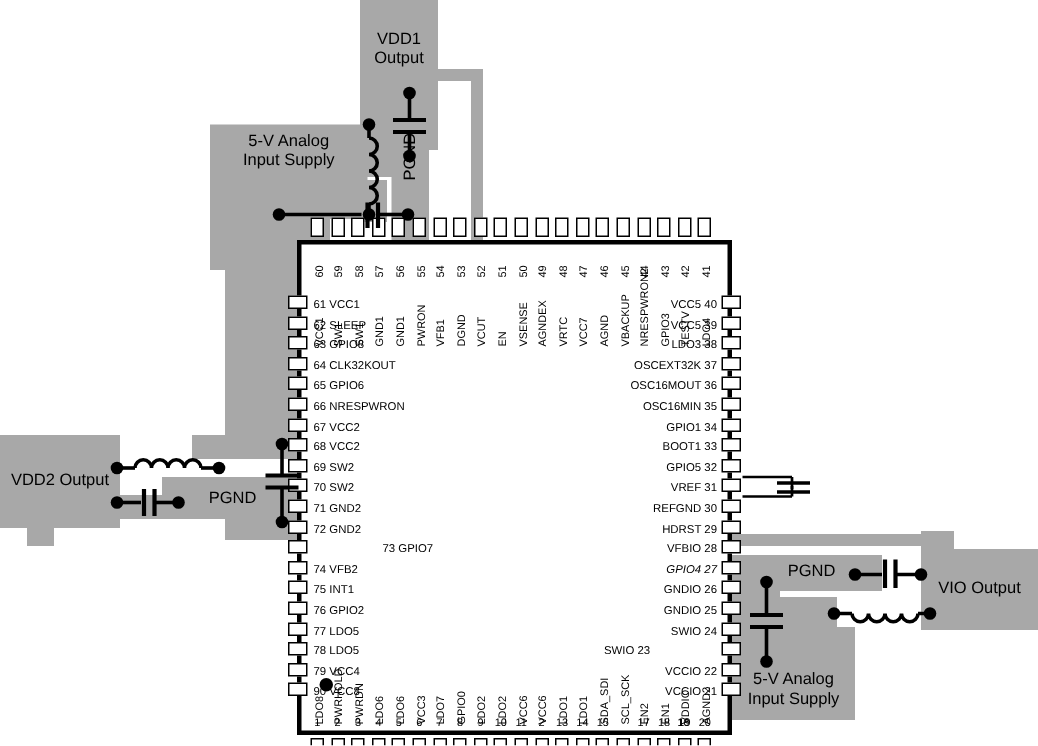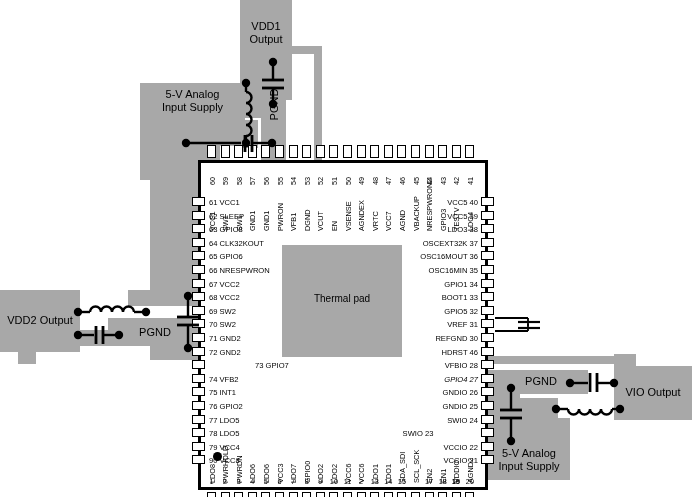--- a/index.html
+++ b/index.html
@@ -79,23 +79,20 @@
   <div class="gray" style="left:614px;top:366px;width:78px;height:54px;"></div>
   <div class="gray" style="left:614px;top:354px;width:22px;height:14px;"></div>
 
   <div class="gray" style="left:488px;top:356px;width:148px;height:8px;"></div>
   <div class="gray" style="left:628px;top:356px;width:8px;height:14px;"></div>
 
   <div class="gray" style="left:488px;top:418px;width:82px;height:62px;"></div>
   <div class="gray" style="left:488px;top:394px;width:32px;height:26px;"></div>
 
   <div id="chip"></div>
-  <div id="thermal">
-    <span>Thermal pad</span>
-  </div>
   <div class="dot-mark" style="left:213px;top:452px;"></div>
 
   <div id="pins-layer">
       <div class="pad pad-h" style="left:207px;top:145px;"></div>
       <div class="pin-num-t" style="left:216.5px;top:176px;">60</div>
       <div class="pin-t" style="left:216.5px;top:222px;">VCC1</div>
       <div class="pad pad-h" style="left:220.6px;top:145px;"></div>
       <div class="pin-num-t" style="left:230.1px;top:176px;">59</div>
       <div class="pin-t" style="left:230.1px;top:222px;">SW1</div>
       <div class="pad pad-h" style="left:234.2px;top:145px;"></div>
@@ -268,21 +265,21 @@
       <div class="pin-r" style="left:358px;top:279.6px;width:120px;">GPIO1 34</div>
       <div class="pad pad-v" style="left:481px;top:292.2px;"></div>
       <div class="pin-r" style="left:358px;top:293.2px;width:120px;">BOOT1 33</div>
       <div class="pad pad-v" style="left:481px;top:305.8px;"></div>
       <div class="pin-r" style="left:358px;top:306.8px;width:120px;">GPIO5 32</div>
       <div class="pad pad-v" style="left:481px;top:319.4px;"></div>
       <div class="pin-r" style="left:358px;top:320.4px;width:120px;">VREF 31</div>
       <div class="pad pad-v" style="left:481px;top:333px;"></div>
       <div class="pin-r" style="left:358px;top:334px;width:120px;">REFGND 30</div>
       <div class="pad pad-v" style="left:481px;top:346.6px;"></div>
-      <div class="pin-r" style="left:358px;top:347.6px;width:120px;">HDRST 46</div>
+      <div class="pin-r" style="left:358px;top:347.6px;width:120px;">HDRST 29</div>
       <div class="pad pad-v" style="left:481px;top:360.2px;"></div>
       <div class="pin-r" style="left:358px;top:361.2px;width:120px;">VFBIO 28</div>
       <div class="pad pad-v" style="left:481px;top:373.79999999999995px;"></div>
       <div class="pin-r" style="left:358px;top:374.79999999999995px;width:120px;font-style:italic;">GPIO4 27</div>
       <div class="pad pad-v" style="left:481px;top:387.4px;"></div>
       <div class="pin-r" style="left:358px;top:388.4px;width:120px;">GNDIO 26</div>
       <div class="pad pad-v" style="left:481px;top:401px;"></div>
       <div class="pin-r" style="left:358px;top:402px;width:120px;">GNDIO 25</div>
       <div class="pad pad-v" style="left:481px;top:414.6px;"></div>
       <div class="pin-r" style="left:358px;top:415.6px;width:120px;">SWIO 24</div>

